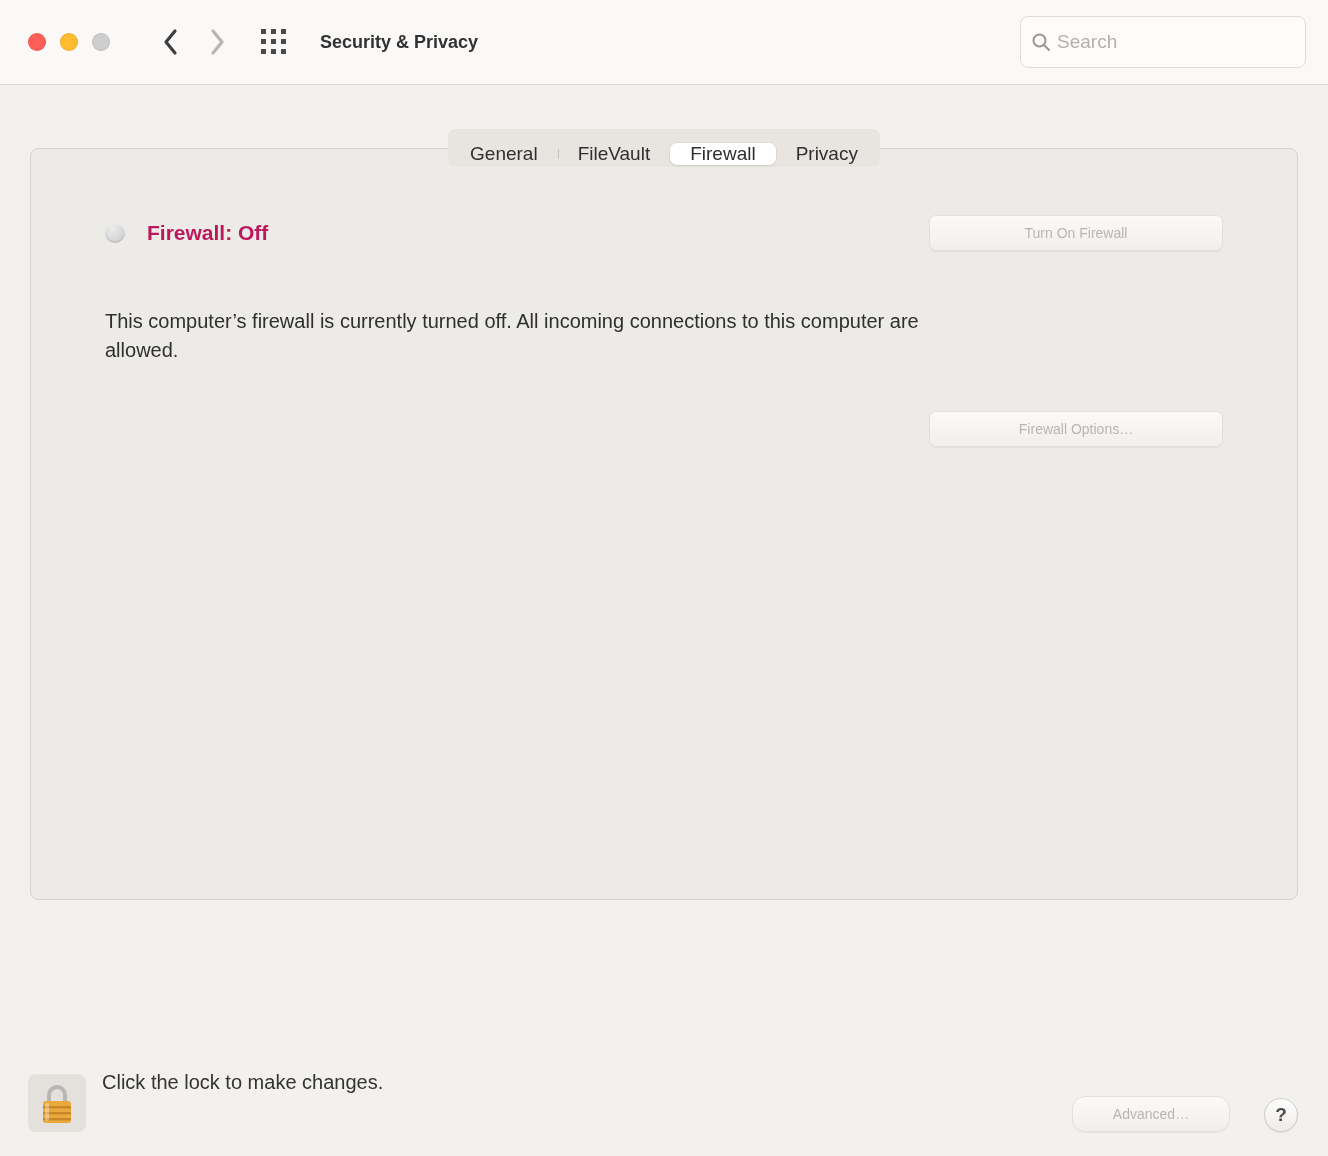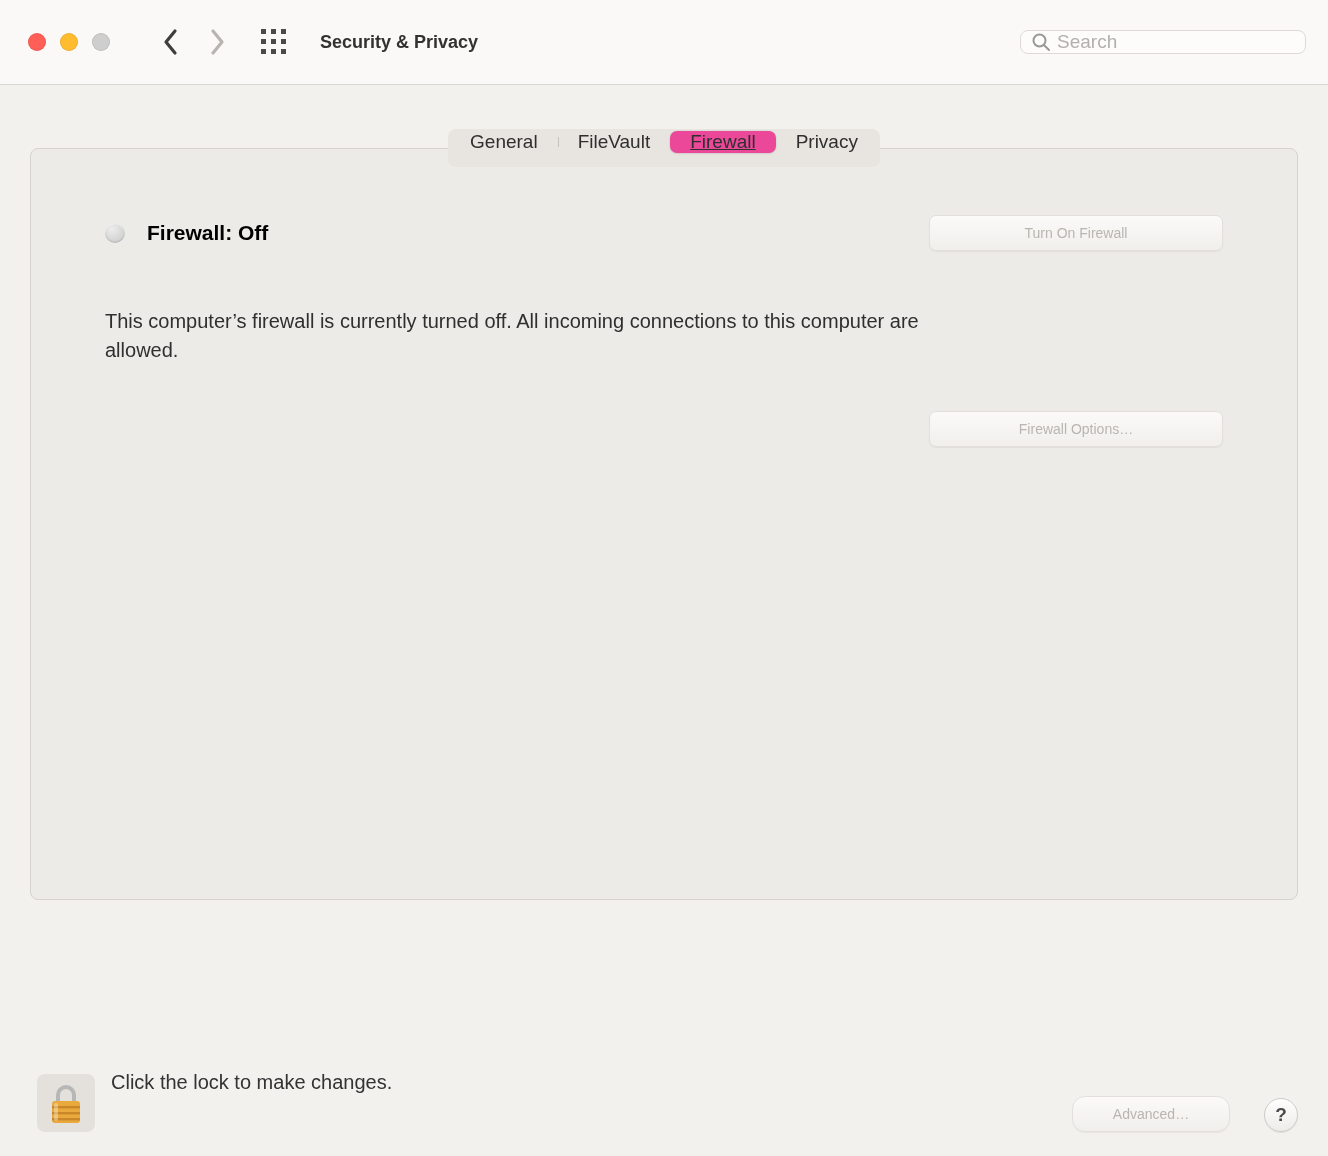--- a/index.html
+++ b/index.html
@@ -55,21 +55,21 @@
       font-weight: 700;
       color: #323232;
       flex: 0 0 auto;
     }
 
     .spacer { flex: 1; }
 
     .search-wrap {
       position: relative;
       width: 286px;
-      height: 24px;
+      height: 52px;
       border: 1px solid #dedbd7;
       background: #fdfcfb;
       border-radius: 8px;
       display: flex;
       align-items: center;
       padding: 0 10px 0 36px;
     }
     .search-wrap svg {
       position: absolute; left: 10px; top: 50%; transform: translateY(-50%);
       color: #9a9894;
@@ -88,44 +88,43 @@
 
     
     .tabbar-wrap { display:flex; justify-content:center; }
     .tabbar {
       display: inline-flex;
       height: 38px;
       background: #e8e5e1;
       border-radius: 8px;
       padding: 2px;
       gap: 0;
-      align-items: flex-start;
+      align-items: flex-end;
       position: relative;
       z-index: 2;
     }
     .tab {
       display: flex; align-items: center; justify-content: center;
       padding: 0 20px;
       font-size: 19px;
       color: #2f2f2f;
       border-radius: 7px;
       position: relative;
       cursor: default;
     }
     .tab + .tab::before {
       content: "";
       position: absolute;
       left: 0; top: 6px; bottom: 6px;
       width: 1px;
       background: rgba(0,0,0,0.15);
     }
     .tab.active {
-      background: #ec4899;
+      background: #ffffff;
       box-shadow: 0 1px 2px rgba(0,0,0,0.08), 0 0 0 1px rgba(0,0,0,0.03);
-      text-decoration: underline;
     }
     .tab.active::before, .tab.active + .tab::before { display:none; }
 
     
     .card {
       margin-top: -19px; 
       border: 1px solid #d6d3cf;
       border-radius: 8px;
       background: #ecebe8;
       min-height: 752px;
@@ -140,21 +139,21 @@
       gap: 22px;
     }
     .status-dot {
       width: 20px; height: 20px; border-radius: 50%;
       background: radial-gradient(circle at 35% 30%, #ececec, #c8c8c8);
       box-shadow: inset 0 -1px 2px rgba(0,0,0,0.15), inset 0 1px 1px rgba(255,255,255,0.7);
     }
     .status-label {
       font-size: 21px;
       font-weight: 700;
-      color: #000000;
+      color: #be185d;
       flex: 0 0 auto;
     }
     .status-row .spacer { flex: 1; }
 
     .mac-button {
       height: 36px;
       min-width: 150px;
       padding: 0 24px;
       border-radius: 7px;
       border: 1px solid #dcd9d5;
@@ -186,21 +185,20 @@
 
     
     .footer {
       position: absolute;
       left: 0; right: 0; bottom: 0;
       height: 120px;
       padding: 0 30px 24px 28px;
       display: flex;
       align-items: flex-end;
       gap: 16px;
-      margin-left: 9px;
     }
     .lock-btn {
       width: 58px; height: 58px;
       border-radius: 8px;
       background: #e4e1dd;
       display:flex; align-items:center; justify-content:center;
     }
     .lock-hint {
       font-size: 20px;
       color: #333;

